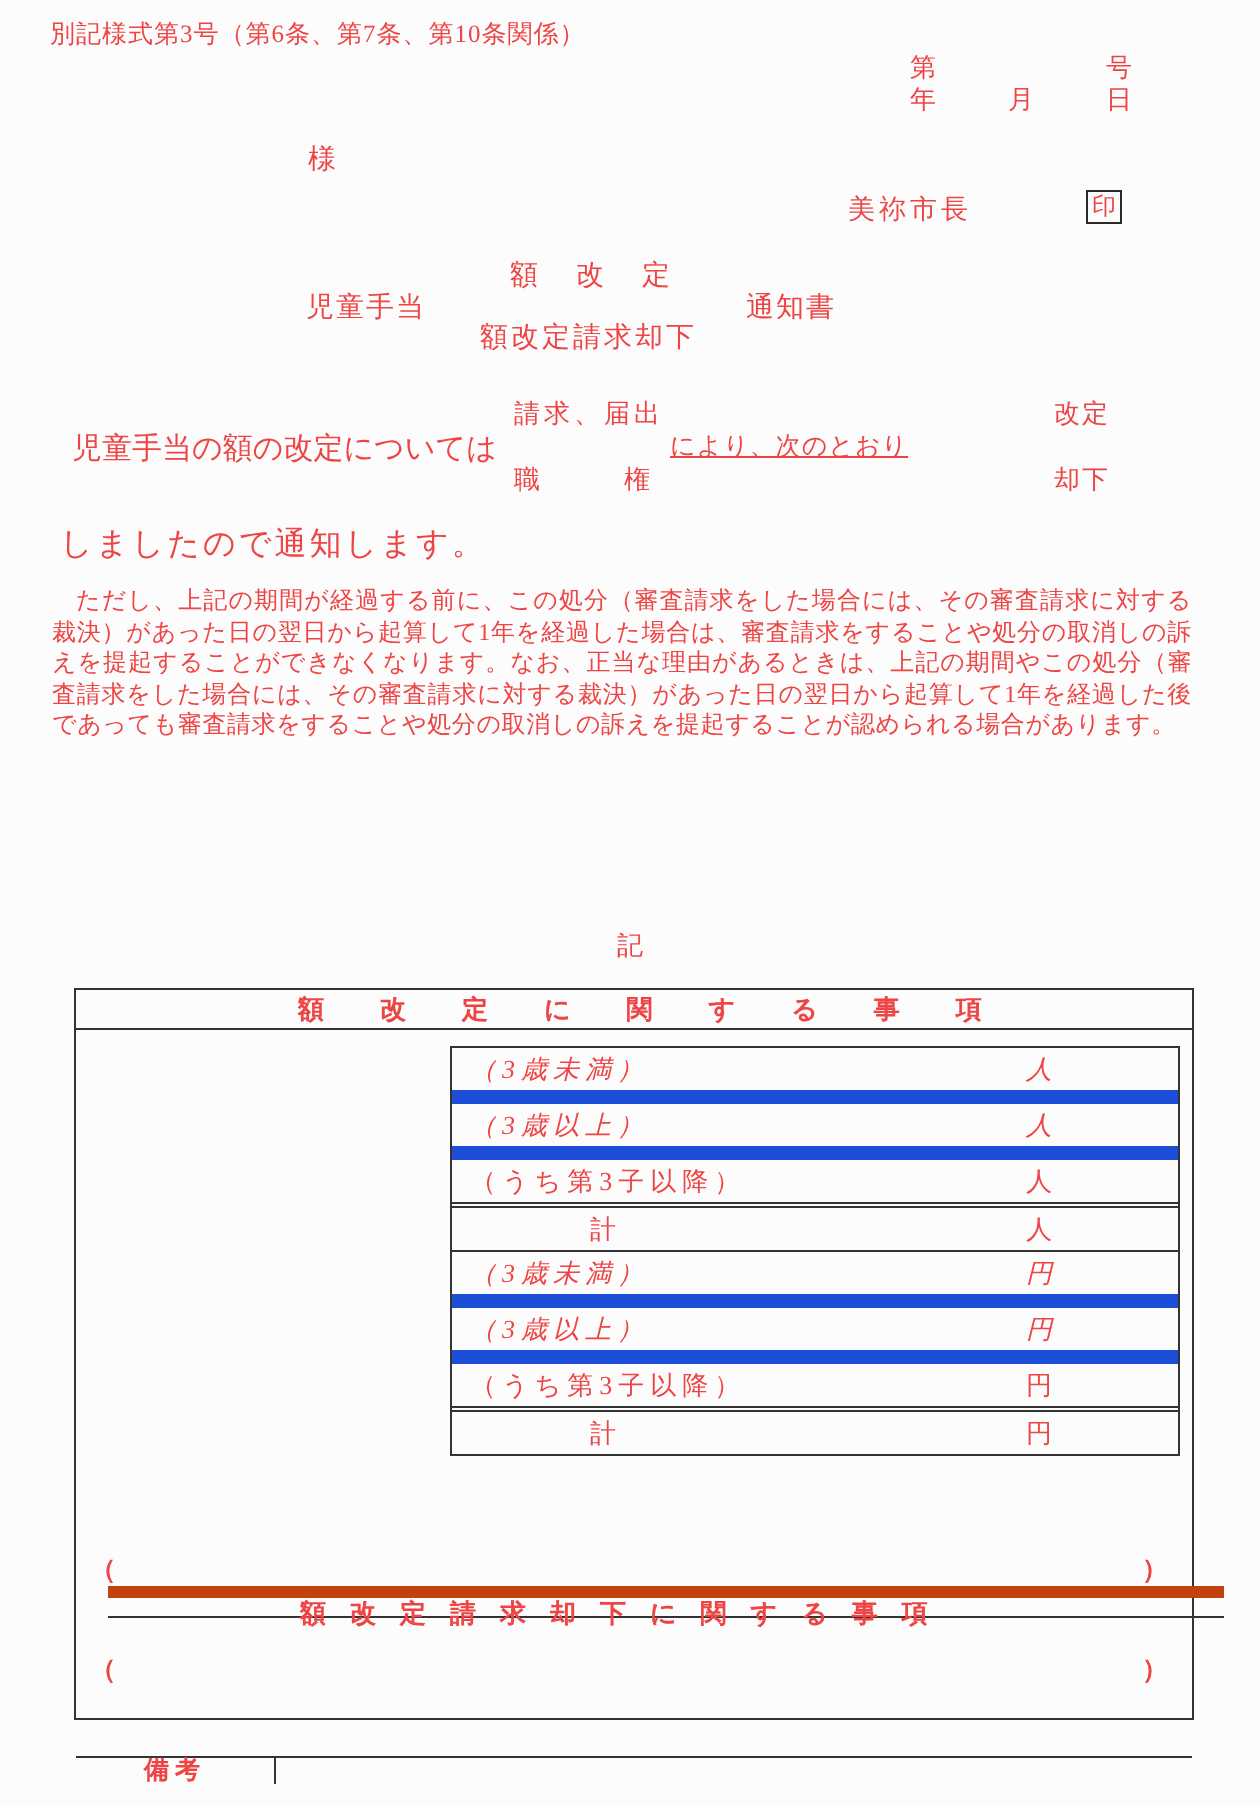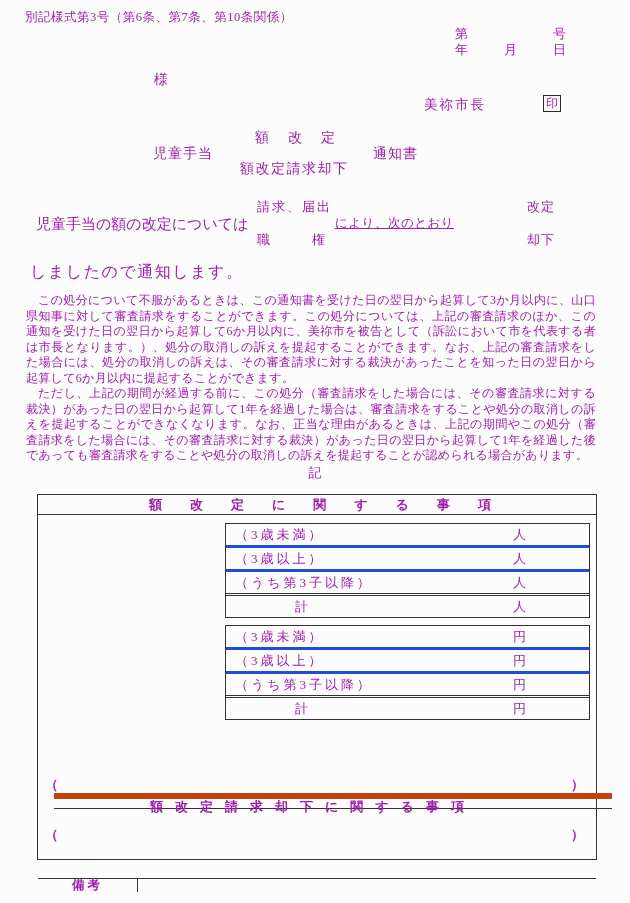--- a/index.html
+++ b/index.html
@@ -1,18 +1,18 @@
 <!DOCTYPE html>
 <html><head>
 <meta charset="utf-8">
 <style>
   html,body { margin:0; padding:0; background:#e8e8e8; }
   .page {
     position:relative; width:630px; height:903px; margin:0 auto;
-    background:#fcfcfc; color:#a21caf;
+    background:#fcfcfc; color:#ef4444;
     font-family:"Liberation Serif","DejaVu Serif",serif;
     font-size:12px; overflow:hidden;
   }
   .abs { position:absolute; white-space:nowrap; }
 
   
   .form-number { left:25px; top:9px; font-size:12.5px; letter-spacing:0.5px; }
   .doc-no   { left:455px; top:25px; width:111px; display:flex; justify-content:space-between; font-size:13px; }
   .date-line{ left:455px; top:41px; width:111px; display:flex; justify-content:space-between; font-size:13px; }
   .addressee{ left:154px; top:71px; font-size:14px; }
@@ -48,21 +48,21 @@
 
   .thead1 { left:0; top:0; width:100%; height:20px; line-height:19px; box-sizing:border-box;
     border-bottom:1px solid #333; letter-spacing:28px; padding-left:111px; }
   .thead2 { left:16px; top:298px; width:100%; height:16px; line-height:15px; box-sizing:border-box;
     border-top:6px solid #c2410c; border-bottom:1px solid #333; letter-spacing:12px; padding-left:96px; }
 
   .inner-table { position:absolute; left:187px; width:365px; border:1px solid #333; box-sizing:border-box; background:#fcfcfc; }
   .it1 { top:28px; }
   .it2 { top:130px; }
   .irow { display:flex; align-items:center; height:21px; font-size:13px; }
-  .irow.b { border-bottom:3px solid #1d4ed8; }
+  .irow.b { border-bottom:7px solid #1d4ed8;font-style:italic; }
   .irow.total { border-top:3px double #333; }
   .irow .lbl { flex:1; padding-left:9px; letter-spacing:3px; white-space:nowrap; }
   .irow.total .lbl { padding-left:69px; }
   .irow .unit { width:76px; }
 
   .paren-line { left:0; width:100%; height:15px; font-size:13px; }
   .paren-line .po { position:absolute; left:7px; top:0; }
   .paren-line .pc { position:absolute; right:12px; top:0; }
   .pl4 { top:281px; }
   .plr { top:331px; }
@@ -101,21 +101,20 @@
 
   <div class="abs stmt-basis-top">請求、届出</div>
   <div class="abs stmt-result-top">改定</div>
   <div class="abs stmt-lead">児童手当の額の改定については</div>
   <div class="abs stmt-middle">により、次のとおり</div>
   <div class="abs stmt-basis-bottom">職権</div>
   <div class="abs stmt-result-bottom">却下</div>
   <div class="abs stmt-closing">しましたので通知します。</div>
 
   <div class="abs appeal-notice">
-    <p>この処分について不服があるときは、この通知書を受けた日の翌日から起算して3か月以内に、山口県知事に対して審査請求をすることができます。この処分については、上記の審査請求のほか、この通知を受けた日の翌日から起算して6か月以内に、美祢市を被告として（訴訟において市を代表する者は市長となります。）、処分の取消しの訴えを提起することができます。なお、上記の審査請求をした場合には、処分の取消しの訴えは、その審査請求に対する裁決があったことを知った日の翌日から起算して6か月以内に提起することができます。</p>
     <p>ただし、上記の期間が経過する前に、この処分（審査請求をした場合には、その審査請求に対する裁決）があった日の翌日から起算して1年を経過した場合は、審査請求をすることや処分の取消しの訴えを提起することができなくなります。なお、正当な理由があるときは、上記の期間やこの処分（審査請求をした場合には、その審査請求に対する裁決）があった日の翌日から起算して1年を経過した後であっても審査請求をすることや処分の取消しの訴えを提起することが認められる場合があります。</p>
   </div>
 
   <div class="abs ki-heading">記</div>
 
   <div class="abs main-table">
 
     <div class="abs thead1">額改定に関する事項</div>
 
     <div class="inner-table it1">

